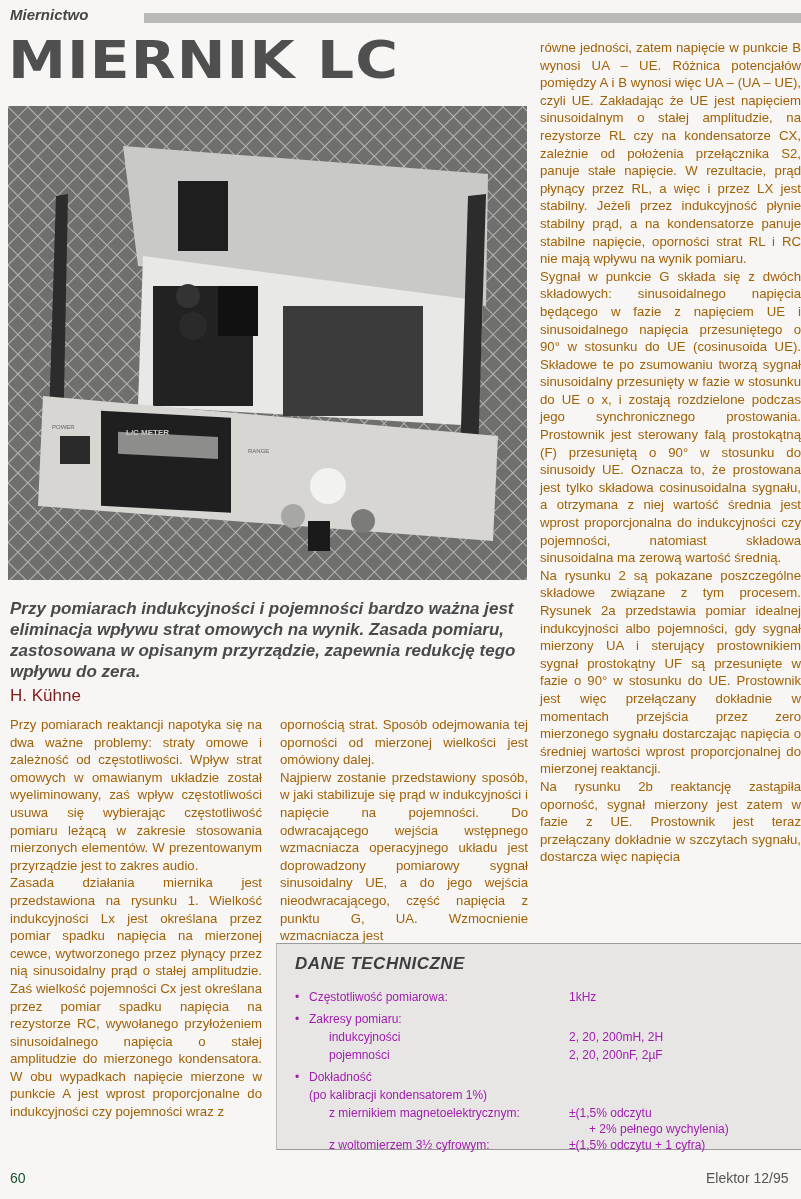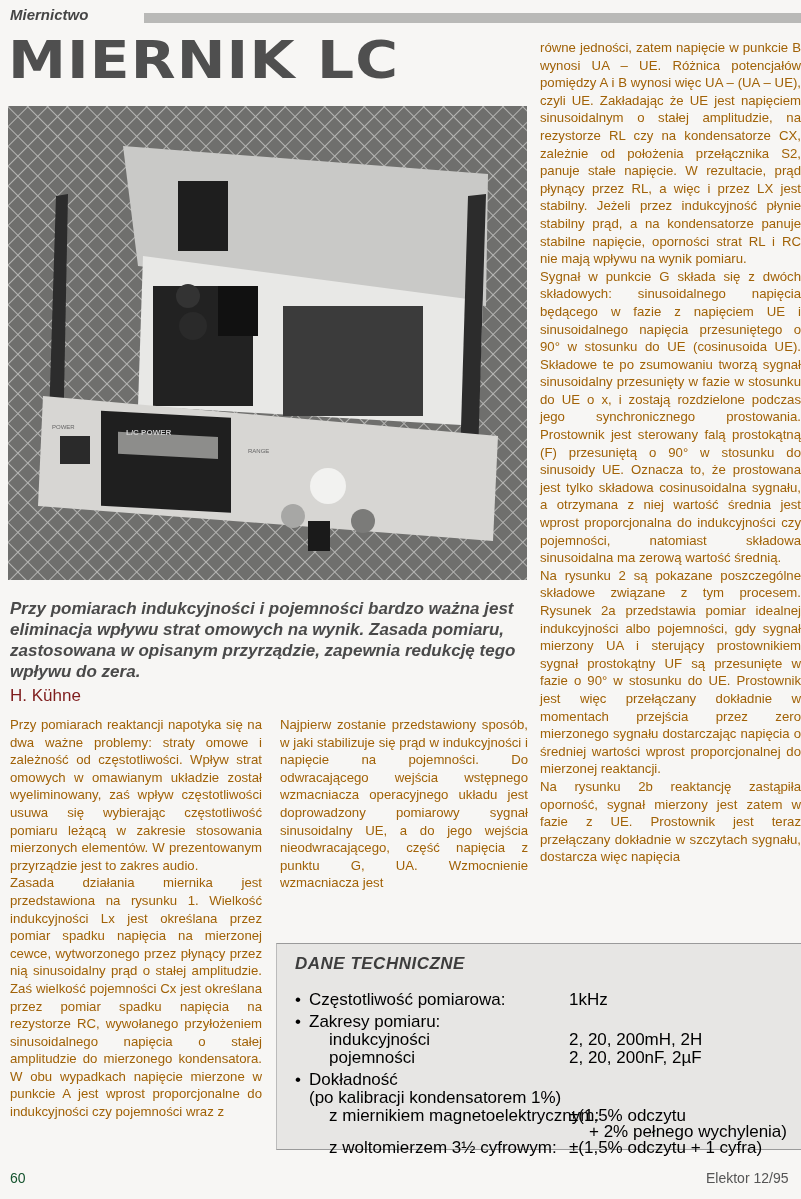--- a/index.html
+++ b/index.html
@@ -47,21 +47,21 @@
 
   .specs {
     position: absolute; left: 276px; top: 943px; width: 525px; height: 205px;
     background: #e7e6e4; border-top: 1px solid #9a9a9a; border-bottom: 1px solid #9a9a9a;
     border-left: 1px solid #bbb;
   }
   .specs-title {
     position: absolute; left: 18px; top: 10px; font-size: 17px; font-weight: 900;
     font-style: italic; color: #3d3d3d; letter-spacing: 0.5px;
   }
-  .specs-row { position: absolute; font-size: 17px; color: #000000; white-space: nowrap; }
+  .specs-row { position: absolute; font-size: 12px; color: #a21caf; white-space: nowrap; }
   .bullet { display: inline-block; width: 14px; }
 
   .page-num { position: absolute; left: 10px; top: 1170px; font-size: 14px; color: #14532d; }
   .footer-mag { position: absolute; left: 706px; top: 1170px; font-size: 14px; color: #555; }
 </style>
 </head>
 <body>
 
 <div class="section-label">Miernictwo</div>
 <div class="section-bar"></div>
@@ -93,34 +93,35 @@
 
     <polygon points="35,290 490,330 485,435 30,400" fill="#d7d6d3"></polygon>
     <rect x="93" y="300" width="130" height="95" fill="#1f1f1f" transform="skewY(3)"></rect>
     <rect x="110" y="320" width="100" height="22" fill="#8d8d8b" transform="skewY(3)"></rect>
     <rect x="52" y="330" width="30" height="28" fill="#2a2a2a"></rect>
     <circle cx="320" cy="380" r="18" fill="#f2f2f0"></circle>
     <circle cx="285" cy="410" r="12" fill="#a7a7a5"></circle>
     <circle cx="355" cy="415" r="12" fill="#7b7b79"></circle>
     <rect x="300" y="415" width="22" height="30" fill="#1a1a1a"></rect>
   </svg>
-  <span style="position:absolute;left:118px;top:322px;font-size:8px;color:#ccc;font-weight:bold">L/C POWER</span>
+  <span style="position:absolute;left:118px;top:322px;font-size:8px;color:#ccc;font-weight:bold">L/C METER</span>
   <span style="position:absolute;left:240px;top:342px;font-size:6px;color:#666">RANGE</span>
   <span style="position:absolute;left:44px;top:318px;font-size:6px;color:#666">POWER</span>
 </div>
 
 <div class="lead">Przy pomiarach indukcyjności i pojemności bardzo ważna jest eliminacja wpływu strat omowych na wynik. Zasada pomiaru, zastosowana w opisanym przyrządzie, zapewnia redukcję tego wpływu do zera.</div>
 <div class="author">H. Kühne</div>
 
 <div class="col col1">
   <p>Przy pomiarach reaktancji napotyka się na dwa ważne problemy: straty omowe i zależność od częstotliwości. Wpływ strat omowych w omawianym układzie został wyeliminowany, zaś wpływ częstotliwości usuwa się wybierając częstotliwość pomiaru leżącą w zakresie stosowania mierzonych elementów. W prezentowanym przyrządzie jest to zakres audio.</p>
   <p>Zasada działania miernika jest przedstawiona na rysunku 1. Wielkość indukcyjności Lx jest określana przez pomiar spadku napięcia na mierzonej cewce, wytworzonego przez płynący przez nią sinusoidalny prąd o stałej amplitudzie. Zaś wielkość pojemności Cx jest określana przez pomiar spadku napięcia na rezystorze RC, wywołanego przyłożeniem sinusoidalnego napięcia o stałej amplitudzie do mierzonego kondensatora. W obu wypadkach napięcie mierzone w punkcie A jest wprost proporcjonalne do indukcyjności czy pojemności wraz z</p>
 </div>
 
 <div class="col col2">
+  <p>opornością strat. Sposób odejmowania tej oporności od mierzonej wielkości jest omówiony dalej.</p>
   <p>Najpierw zostanie przedstawiony sposób, w jaki stabilizuje się prąd w indukcyjności i napięcie na pojemności. Do odwracającego wejścia wstępnego wzmacniacza operacyjnego układu jest doprowadzony pomiarowy sygnał sinusoidalny UE, a do jego wejścia nieodwracającego, część napięcia z punktu G, UA. Wzmocnienie wzmacniacza jest</p>
 </div>
 
 <div class="col col3">
   <p>równe jedności, zatem napięcie w punkcie B wynosi UA – UE. Różnica potencjałów pomiędzy A i B wynosi więc UA – (UA – UE), czyli UE. Zakładając że UE jest napięciem sinusoidalnym o stałej amplitudzie, na rezystorze RL czy na kondensatorze CX, zależnie od położenia przełącznika S2, panuje stałe napięcie. W rezultacie, prąd płynący przez RL, a więc i przez LX jest stabilny. Jeżeli przez indukcyjność płynie stabilny prąd, a na kondensatorze panuje stabilne napięcie, oporności strat RL i RC nie mają wpływu na wynik pomiaru.</p>
   <p>Sygnał w punkcie G składa się z dwóch składowych: sinusoidalnego napięcia będącego w fazie z napięciem UE i sinusoidalnego napięcia przesuniętego o 90° w stosunku do UE (cosinusoida UE). Składowe te po zsumowaniu tworzą sygnał sinusoidalny przesunięty w fazie w stosunku do UE o x, i zostają rozdzielone podczas jego synchronicznego prostowania. Prostownik jest sterowany falą prostokątną (F) przesuniętą o 90° w stosunku do sinusoidy UE. Oznacza to, że prostowana jest tylko składowa cosinusoidalna sygnału, a otrzymana z niej wartość średnia jest wprost proporcjonalna do indukcyjności czy pojemności, natomiast składowa sinusoidalna ma zerową wartość średnią.</p>
   <p>Na rysunku 2 są pokazane poszczególne składowe związane z tym procesem. Rysunek 2a przedstawia pomiar idealnej indukcyjności albo pojemności, gdy sygnał mierzony UA i sterujący prostownikiem sygnał prostokątny UF są przesunięte w fazie o 90° w stosunku do UE. Prostownik jest więc przełączany dokładnie w momentach przejścia przez zero mierzonego sygnału dostarczając napięcia o średniej wartości wprost proporcjonalnej do mierzonej reaktancji.</p>
   <p>Na rysunku 2b reaktancję zastąpiła oporność, sygnał mierzony jest zatem w fazie z UE. Prostownik jest teraz przełączany dokładnie w szczytach sygnału, dostarcza więc napięcia</p>
 </div>
 

